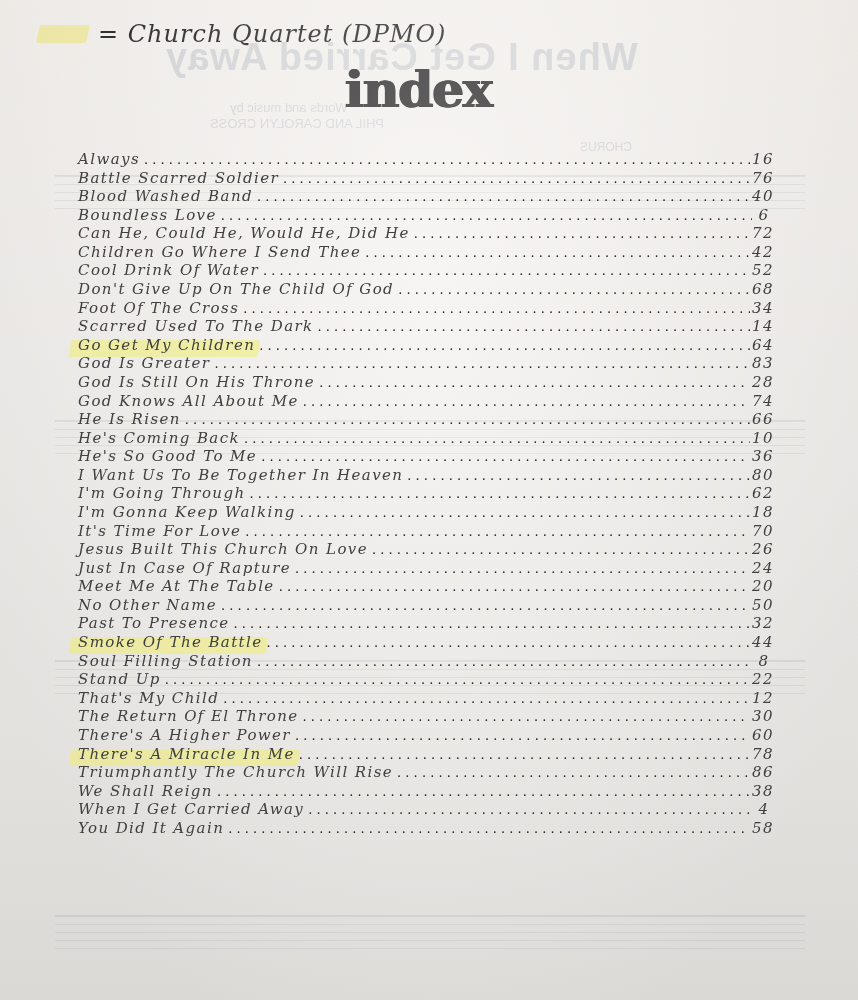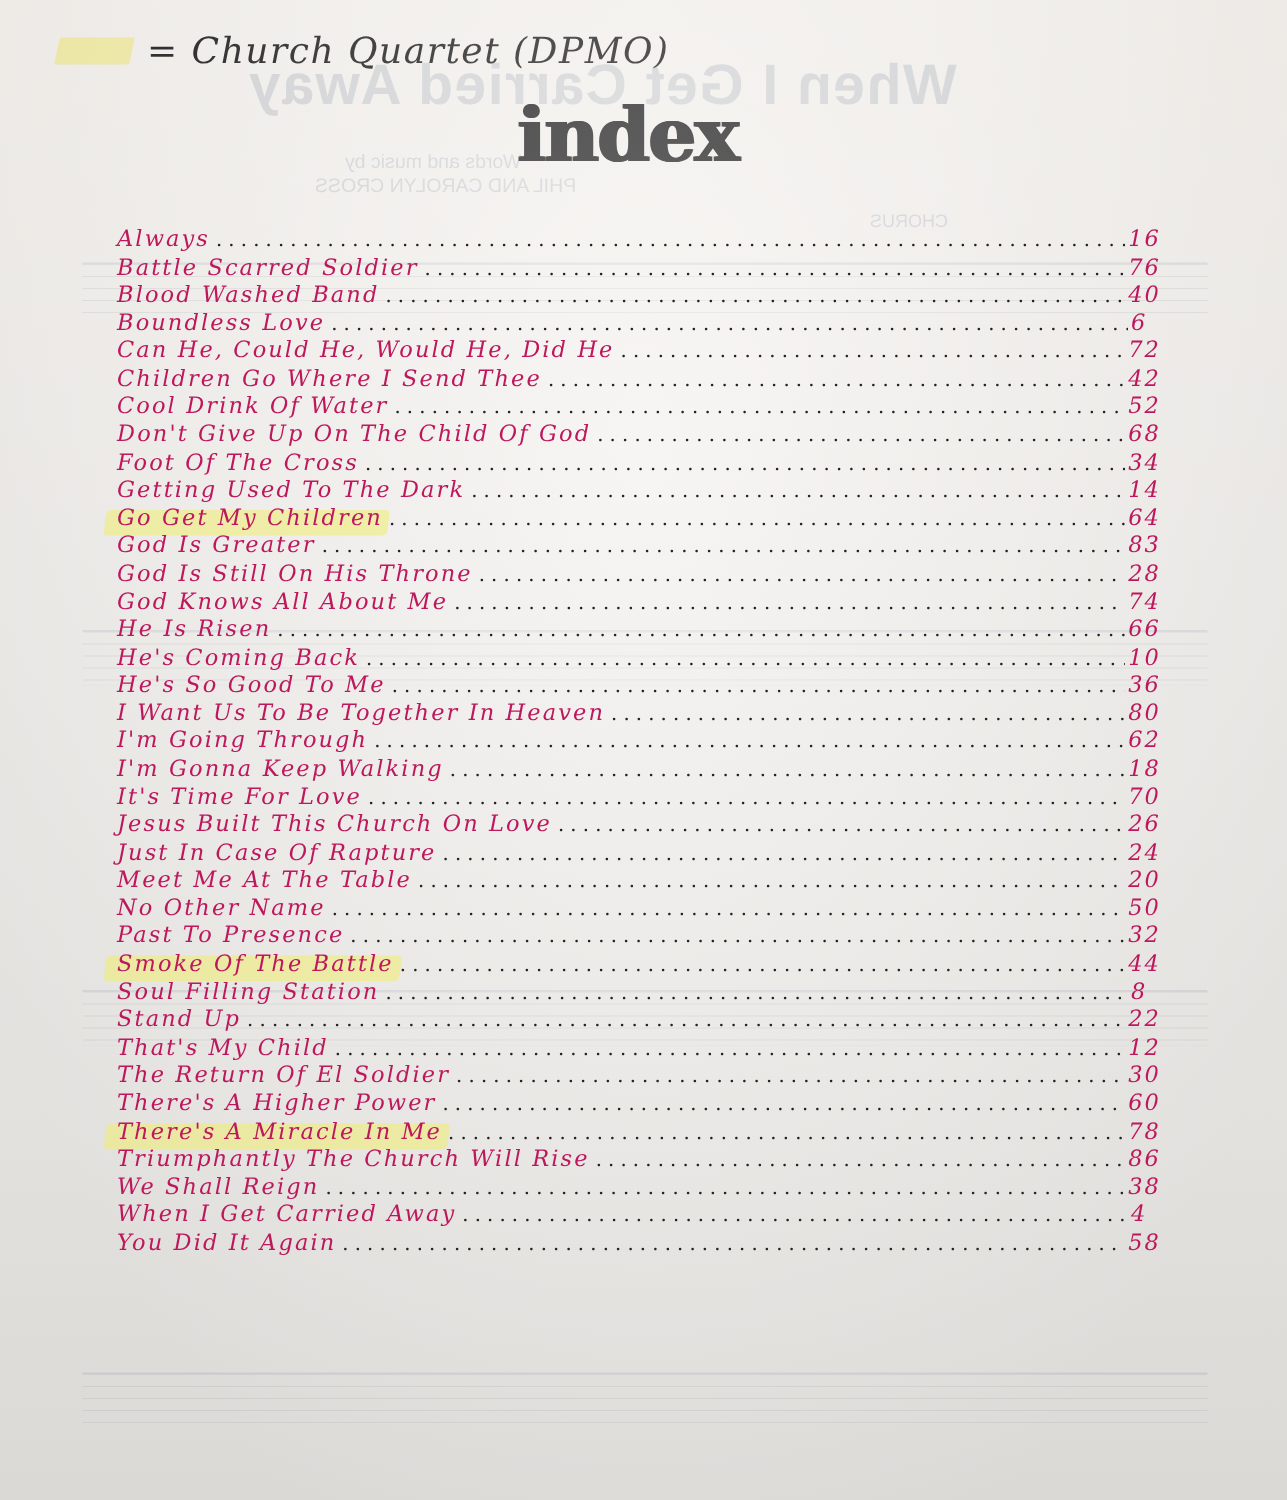--- a/index.html
+++ b/index.html
@@ -50,33 +50,33 @@
       text-shadow: 1px 0 0 #232323, -1px 0 0 #232323;
     }
     
     .index-list {
       position: absolute; left: 78px; top: 150px; width: 696px;
       margin: 0; padding: 0; list-style: none;
     }
     .entry {
       height: 18.58px; display: flex; align-items: baseline;
       font-family: "DejaVu Serif", serif; font-style: italic;
-      font-size: 15px; color: #be185d; letter-spacing: 1.4px;
+      font-size: 15px; color: #404040; letter-spacing: 1.4px;
       position: relative;
     }
     .entry .name { white-space: nowrap; padding-right: 4px; position: relative; z-index: 1; }
     .entry .dots {
       flex: 1; overflow: hidden; white-space: nowrap;
       letter-spacing: 3.6px; color: #222; position: relative; z-index: 1;
     }
     .entry .dots::before {
       content: ". . . . . . . . . . . . . . . . . . . . . . . . . . . . . . . . . . . . . . . . . . . . . . . . . . . . . . . . . . . . . . . . . . . . . . . . . . . . . . . . . . . . . . . . . . . . . . . . . . . . . . . . . . . . . . . . . . . .";
       letter-spacing: 0px; font-style: normal; font-size: 13px;
     }
-    .entry .page { white-space: nowrap; padding-left: 2px; min-width: 20px; text-align: left; position: relative; z-index: 1; }
+    .entry .page { white-space: nowrap; padding-left: 2px; min-width: 20px; text-align: center; position: relative; z-index: 1; }
     .entry.hl .name::after {
       content: ""; position: absolute; left: -8px; right: 0; top: 4px; bottom: -3px;
       background: rgba(238, 236, 110, 0.55); z-index: -1;
       transform: skewX(-8deg); border-radius: 3px;
     }
   </style>
 </head>
 <body>
 
 <div class="bleed bleed-title">When I Get Carried Away</div>
@@ -135,21 +135,21 @@
       <span class="name">Don't Give Up On The Child Of God</span>
       <span class="dots"></span>
       <span class="page">68</span>
     </li>
     <li class="entry">
       <span class="name">Foot Of The Cross</span>
       <span class="dots"></span>
       <span class="page">34</span>
     </li>
     <li class="entry">
-      <span class="name">Getting Used To The Dark</span>
+      <span class="name">Scarred Used To The Dark</span>
       <span class="dots"></span>
       <span class="page">14</span>
     </li>
     <li class="entry hl">
       <span class="name">Go Get My Children</span>
       <span class="dots"></span>
       <span class="page">64</span>
     </li>
     <li class="entry">
       <span class="name">God Is Greater</span>
@@ -240,21 +240,21 @@
       <span class="name">Stand Up</span>
       <span class="dots"></span>
       <span class="page">22</span>
     </li>
     <li class="entry">
       <span class="name">That's My Child</span>
       <span class="dots"></span>
       <span class="page">12</span>
     </li>
     <li class="entry">
-      <span class="name">The Return Of El Soldier</span>
+      <span class="name">The Return Of El Throne</span>
       <span class="dots"></span>
       <span class="page">30</span>
     </li>
     <li class="entry">
       <span class="name">There's A Higher Power</span>
       <span class="dots"></span>
       <span class="page">60</span>
     </li>
     <li class="entry hl">
       <span class="name">There's A Miracle In Me</span>

